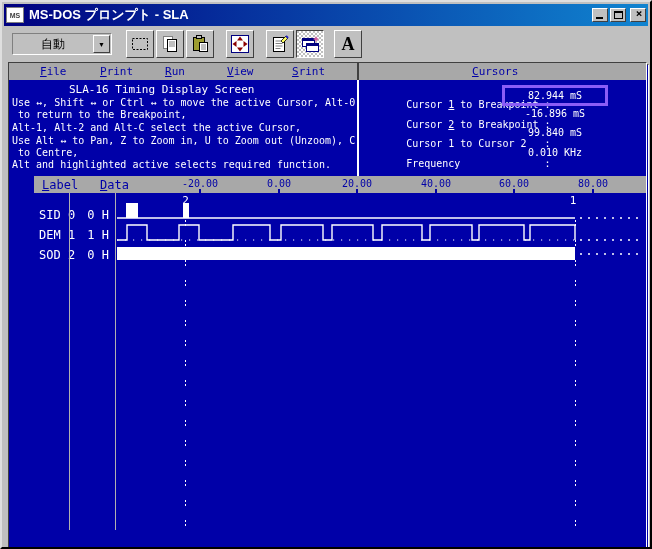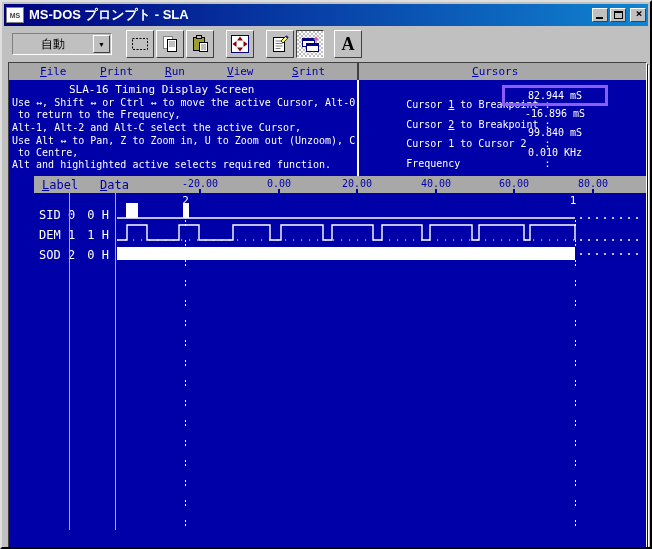--- a/index.html
+++ b/index.html
@@ -162,21 +162,21 @@
     <div class="menu-item" style="left:156px"><span class="hk">R</span><span>un</span></div>
     <div class="menu-item" style="left:218px"><span class="hk">V</span><span>iew</span></div>
     <div class="menu-item" style="left:283px"><span class="hk">S</span><span>rint</span></div>
     <div class="menu-item" style="left:463px"><span class="hk">C</span><span>ursors</span></div>
 
     <div class="vdiv-dark"></div>
     <div class="vdiv"></div>
 
     <div class="help-title">SLA-16 Timing Display Screen</div>
     <div class="help-line" style="left:3px;top:34px">Use ↔, Shift ↔ or Ctrl ↔ to move the active Cursor, Alt-0</div>
-    <div class="help-line" style="left:3px;top:46px"> to return to the Frequency,</div>
+    <div class="help-line" style="left:3px;top:46px"> to return to the Breakpoint,</div>
     <div class="help-line" style="left:3px;top:59px">Alt-1, Alt-2 and Alt-C select the active Cursor,</div>
     <div class="help-line" style="left:3px;top:72px">Use Alt ↔ to Pan, Z to Zoom in, U to Zoom out (Unzoom), C</div>
     <div class="help-line" style="left:3px;top:84px"> to Centre,</div>
     <div class="help-line" style="left:3px;top:96px">Alt and highlighted active selects required function.</div>
 
     <div class="cur-row" style="top:25px">
       <span>Cursor </span><span class="hk">1</span><span> to Breakpoint :</span>
       <span class="cur-val boxed">82.944 mS</span>
     </div>
     <div class="cur-row" style="top:45px">

